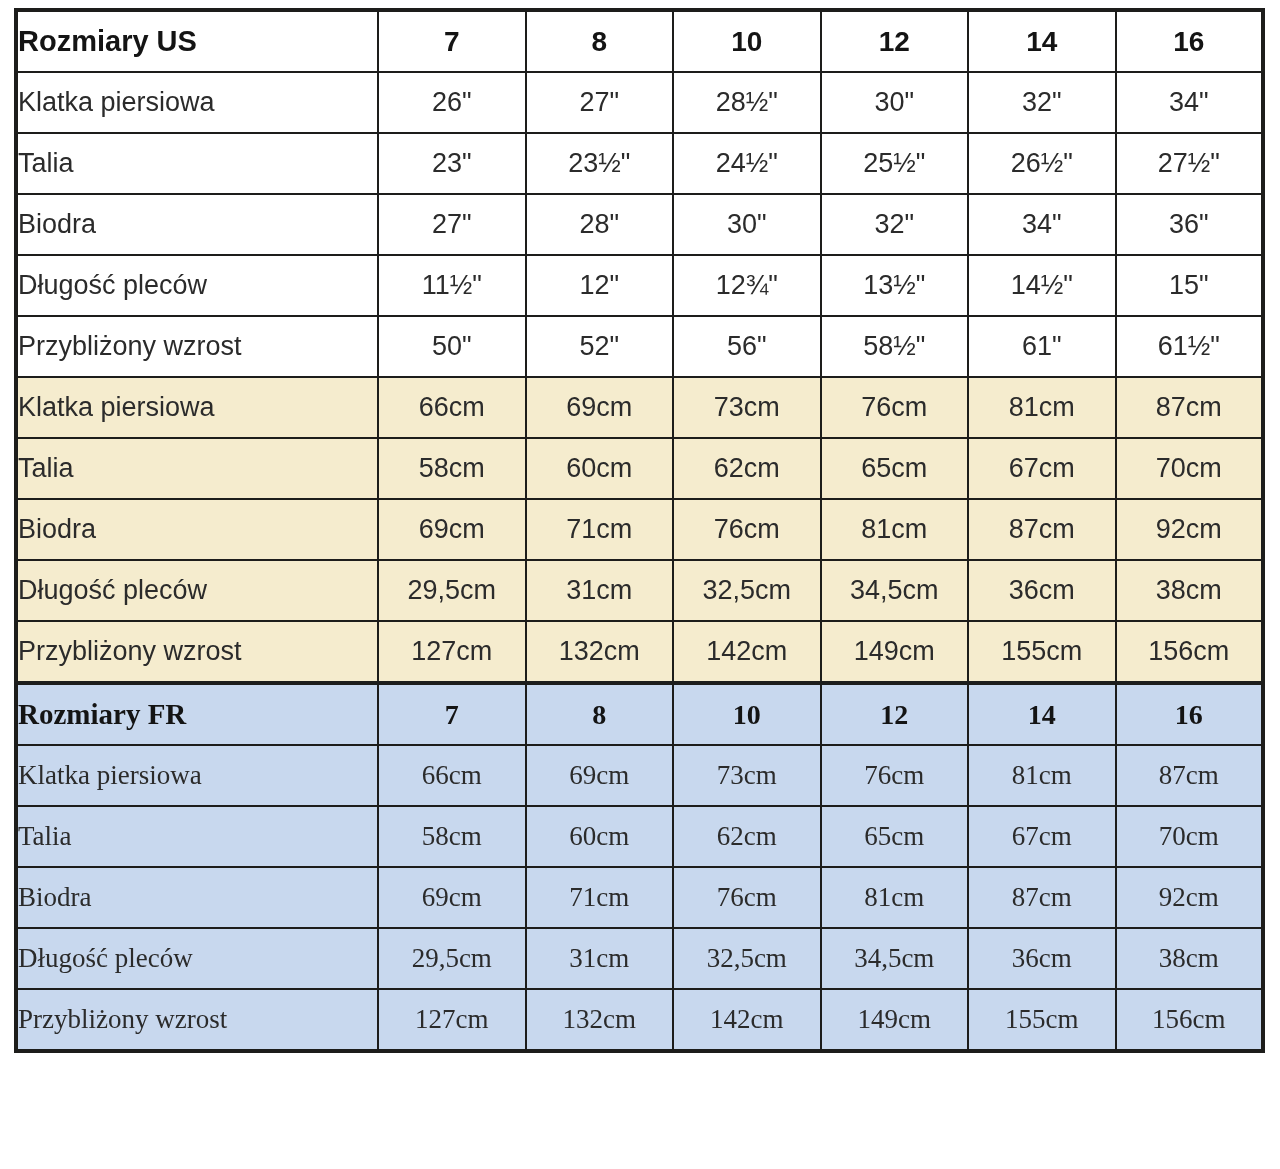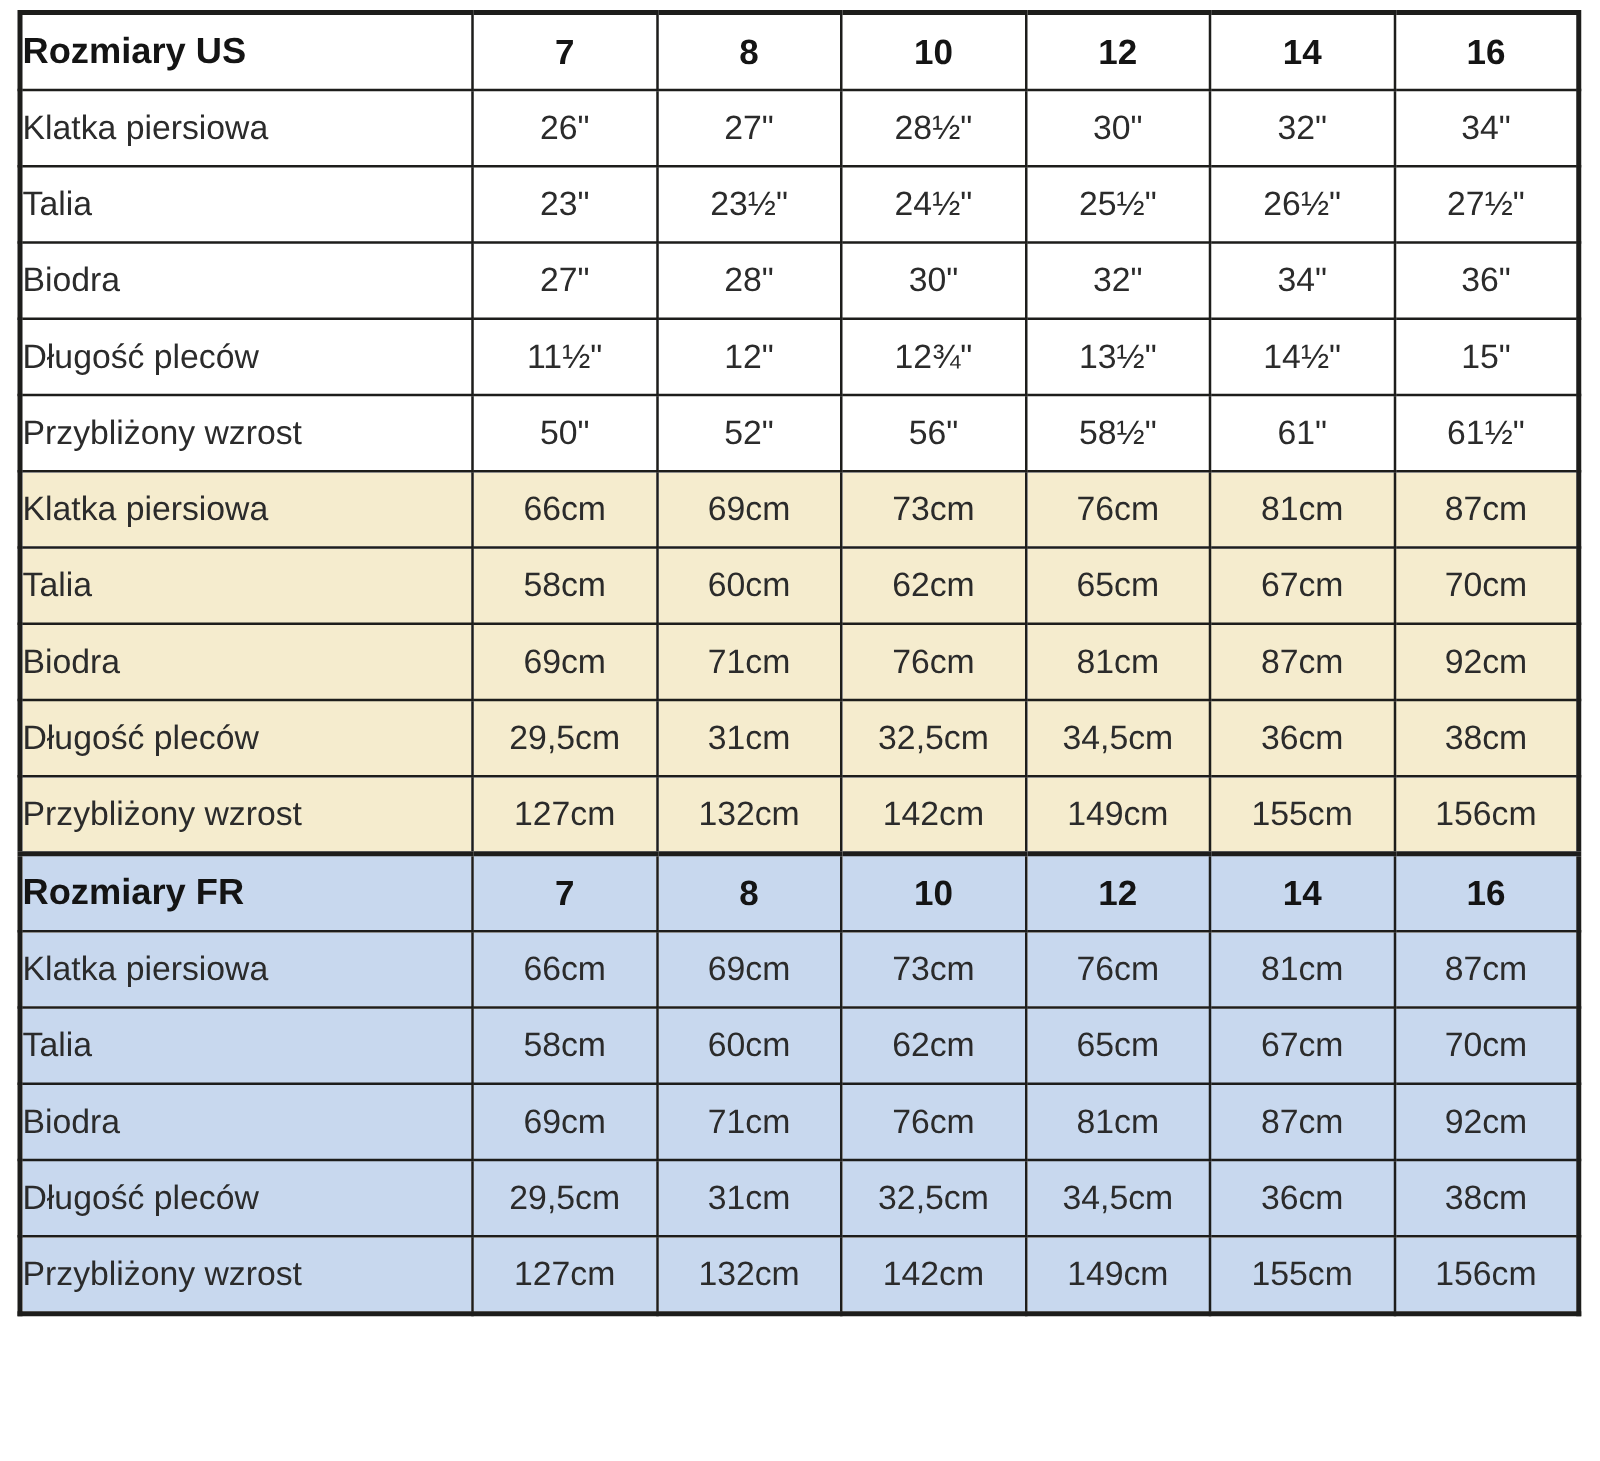--- a/index.html
+++ b/index.html
@@ -41,21 +41,21 @@
   }
   tr.section-header td {
     border-top: 4px solid var(--border-color, #1d1d1b);
     font-weight: bold;
     color: #141414;
   }
   tr.section-header td.label-cell { font-size: 29px; }
   tr.section-header td.value-cell { font-size: 28px; }
   tr.section-us td  { background: var(--us-bg, #ffffff); }
   tr.section-eur td { background: var(--eur-bg, #f5ecce); }
-  tr.section-fr td  { background: var(--fr-bg, #c8d8ee); }
+  tr.section-fr td  { background: var(--fr-bg, #c8d8ee); font-family: Liberation Serif, serif; }
 </style>
 </head>
 <body>
 
 <div class="page">
   <table class="size-chart">
     <colgroup>
       <col class="label-col">
       <col>
         <col>

